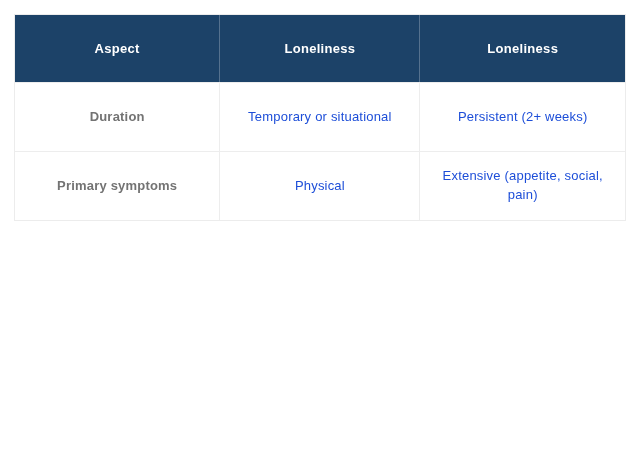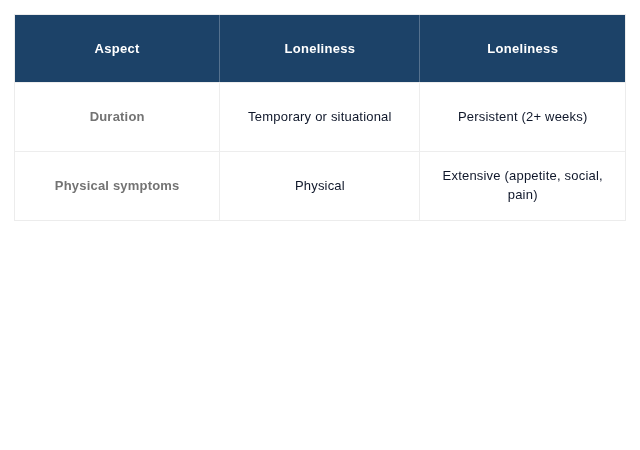--- a/index.html
+++ b/index.html
@@ -44,21 +44,21 @@
   }
   table.compare th + th {
     border-left: 1px solid rgba(255,255,255,0.25);
   }
   table.compare td {
     height: 69px;
     text-align: center;
     vertical-align: middle;
     font-size: 13px;
     line-height: 1.45;
-    color: #0f172a;
+    color: #1d4ed8;
     letter-spacing: 0.2px;
     padding: 6px 20px;
     border-top: 1px solid #ededed;
     background: #ffffff;
     box-sizing: border-box;
   }
   table.compare td + td {
     border-left: 1px solid #ededed;
   }
   table.compare td.aspect {
@@ -84,20 +84,20 @@
           <th>Loneliness</th>
         </tr>
       </thead>
       <tbody>
         <tr>
           <td class="aspect">Duration</td>
           <td>Temporary or situational</td>
           <td>Persistent (2+ weeks)</td>
         </tr>
         <tr>
-          <td class="aspect">Physical symptoms</td>
+          <td class="aspect">Primary symptoms</td>
           <td>Physical</td>
           <td>Extensive (appetite, social, pain)</td>
         </tr>
       </tbody>
     </table>
   </div>
 </div>
 
 </body></html>

